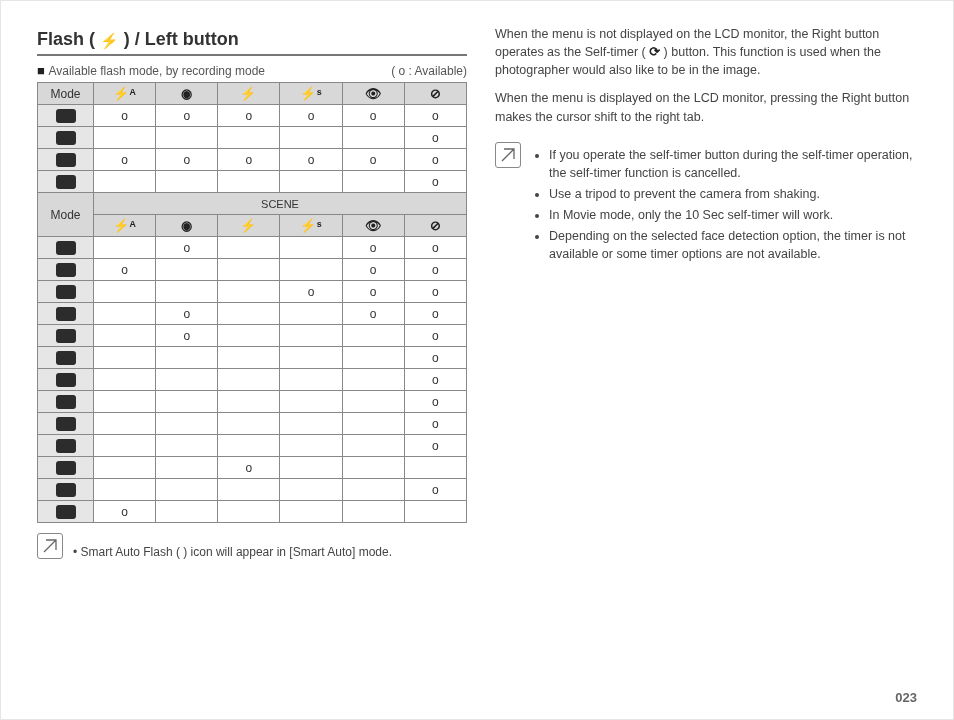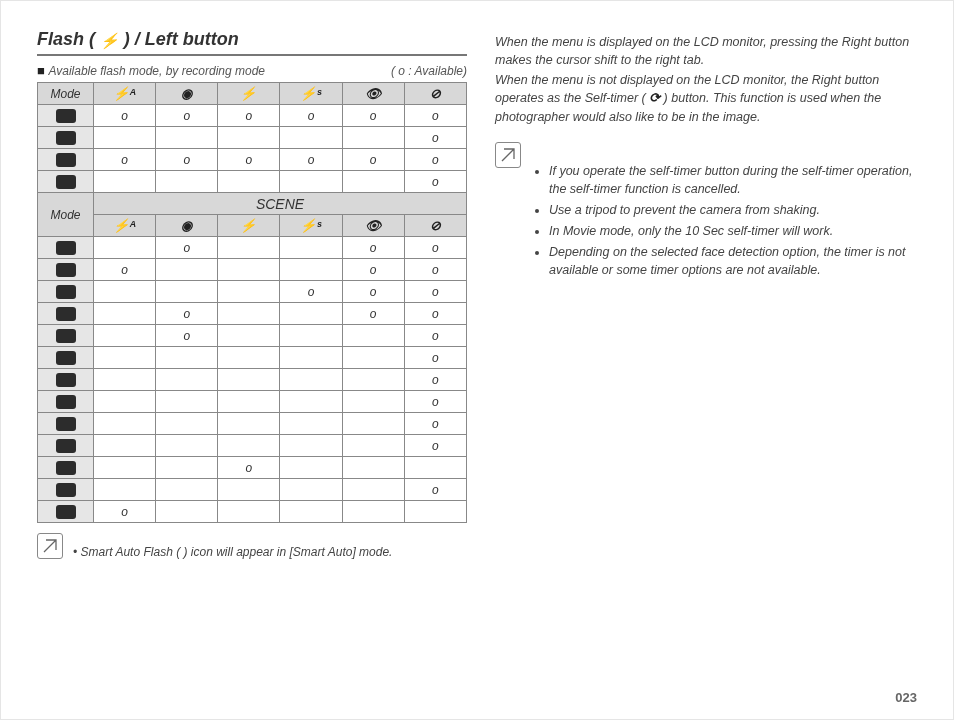--- a/index.html
+++ b/index.html
@@ -11,21 +11,21 @@
     background: #fff;
   }
   .page {
     width: 954px;
     height: 720px;
     position: relative;
     background: #fff;
     border: 1px solid #e5e5e5;
     padding: 22px 36px 0 36px;
   }
-  .columns { display: flex; gap: 28px; font-style: italic; }
+  .columns { display: flex; gap: 28px; }
   .col-left { width: 430px; }
   .col-right { flex: 1; }
   h2.section-title {
     font-size: 18px;
     font-weight: bold;
     margin: 6px 0 4px 0;
     color: #333;
     border-bottom: 2px solid #777;
     padding-bottom: 4px;
   }
@@ -55,21 +55,21 @@
     background: #d8d8d8;
     font-weight: normal;
   }
   table.mode-table td.row-icon {
     background: #e6e6e6;
     width: 52px;
   }
   table.mode-table col.first { width: 56px; }
   table.mode-table .scene-header {
     background: #d8d8d8;
-    font-size: 14px;
+    font-size: 11px;
   }
   .glyph {
     font-size: 13px;
     line-height: 1;
     color: #222;
     font-weight: bold;
   }
   .row-mode-icon {
     display: inline-block;
     width: 20px; height: 14px;
@@ -92,21 +92,21 @@
     display: flex; align-items: center; justify-content: center;
     flex: none;
   }
   .body-text {
     font-size: 12.5px;
     line-height: 1.45;
     color: #444;
     margin-top: 10px;
   }
   ul.bullets {
-    margin: 20px 0 0 0;
+    margin: 4px 0 0 0;
     padding-left: 18px;
     font-size: 12.5px;
     line-height: 1.5;
     color: #444;
   }
   ul.bullets li { margin-bottom: 2px; }
   .page-number {
     position: absolute;
     bottom: 14px; right: 36px;
     font-size: 13px;
@@ -333,24 +333,24 @@
         </div>
         <div>
           <span>•</span>
           <span>Smart Auto Flash (    ) icon will appear in [Smart Auto] mode.</span>
         </div>
       </div>
     </div>
 
     <div class="col-right">
 
-      <div class="body-text">When the menu is displayed on the LCD monitor, pressing the Right button makes the cursor shift to the right tab.</div>
       <div class="body-text" style="margin-top:2px">
         <span>When the menu is not displayed on the LCD monitor, the Right button operates as the Self-timer ( </span><span class="glyph">⟳</span><span> ) button. This function is used when the photographer would also like to be in the image.</span>
       </div>
+      <div class="body-text">When the menu is displayed on the LCD monitor, pressing the Right button makes the cursor shift to the right tab.</div>
 
       <div class="note-row" style="margin-top:16px;align-items:flex-start">
         <div class="note-icon">
           <svg width="16" height="16" viewBox="0 0 16 16">
               <path d="M2 14 L14 2 M4 2 H14 V12" stroke="#666" stroke-width="1.3" fill="none"></path>
             </svg>
         </div>
         <ul class="bullets" id="bullets">
             <li>If you operate the self-timer button during the self-timer operation, the self-timer function is cancelled.</li>
             <li>Use a tripod to prevent the camera from shaking.</li>

